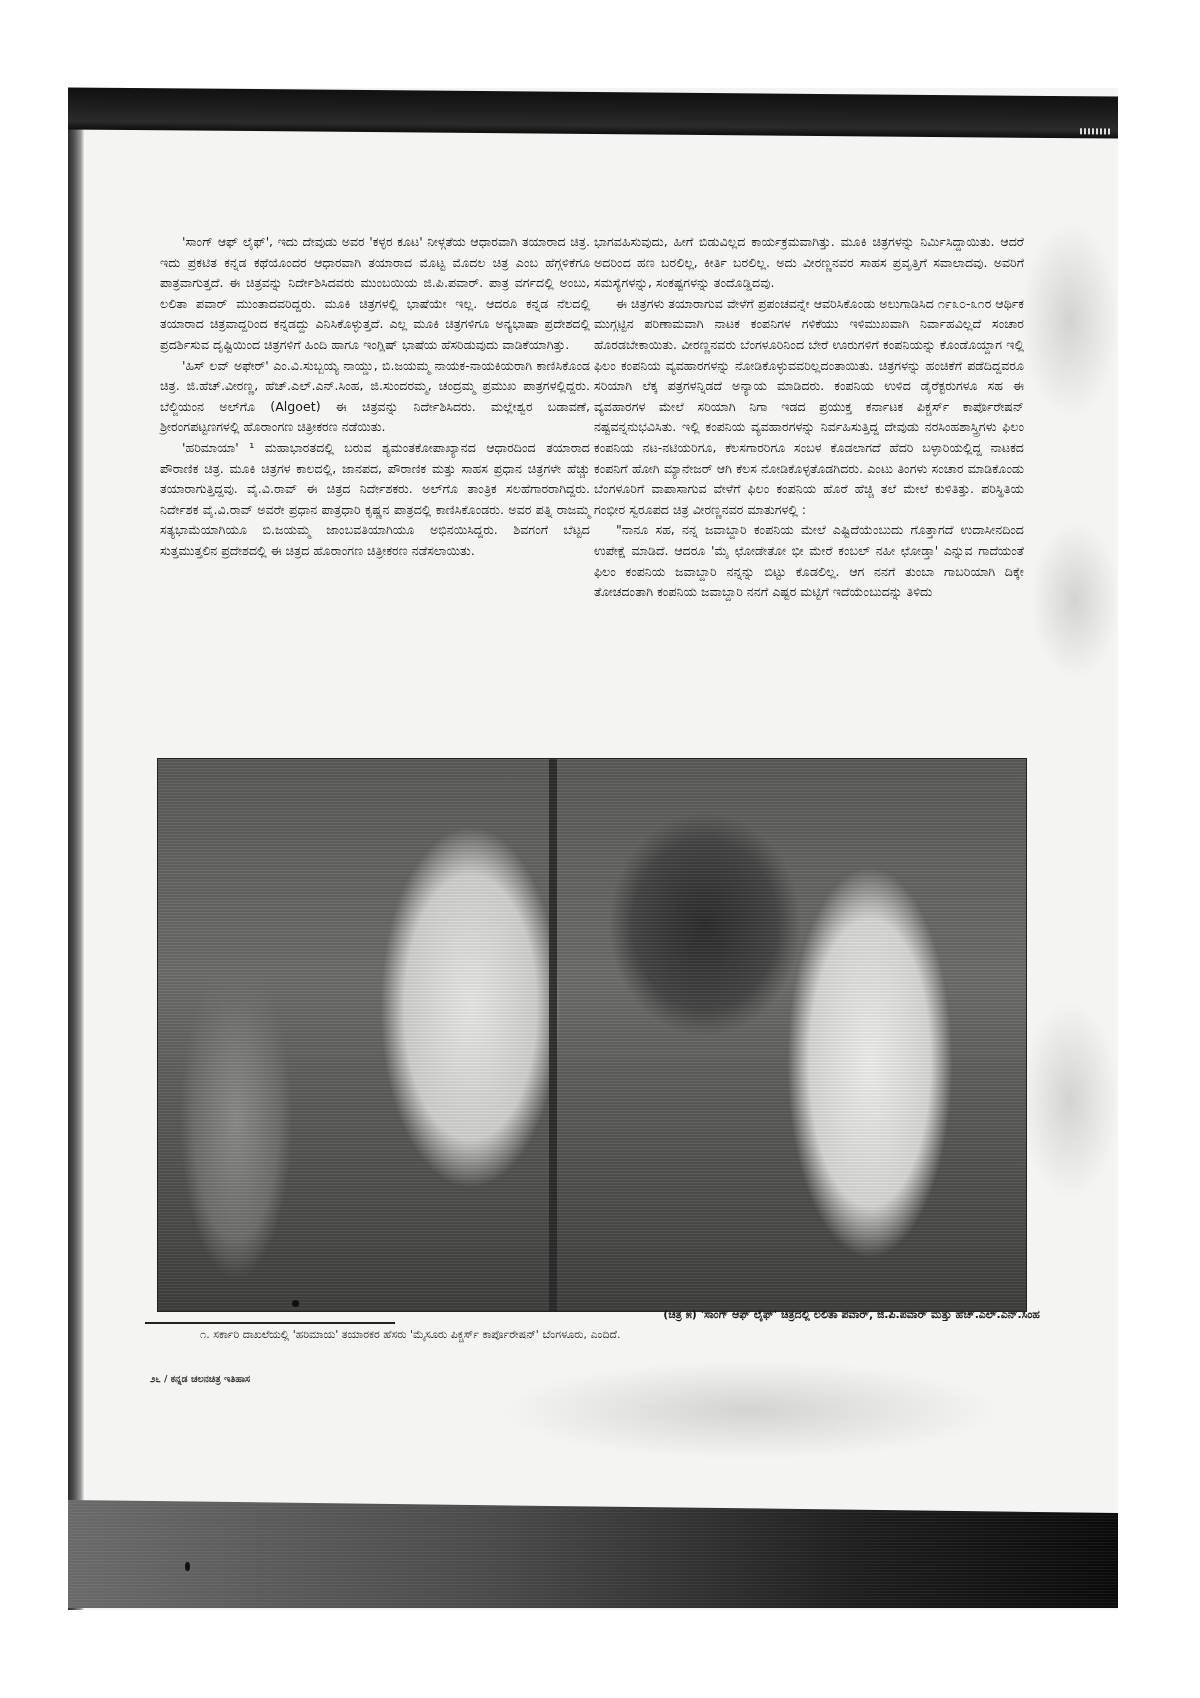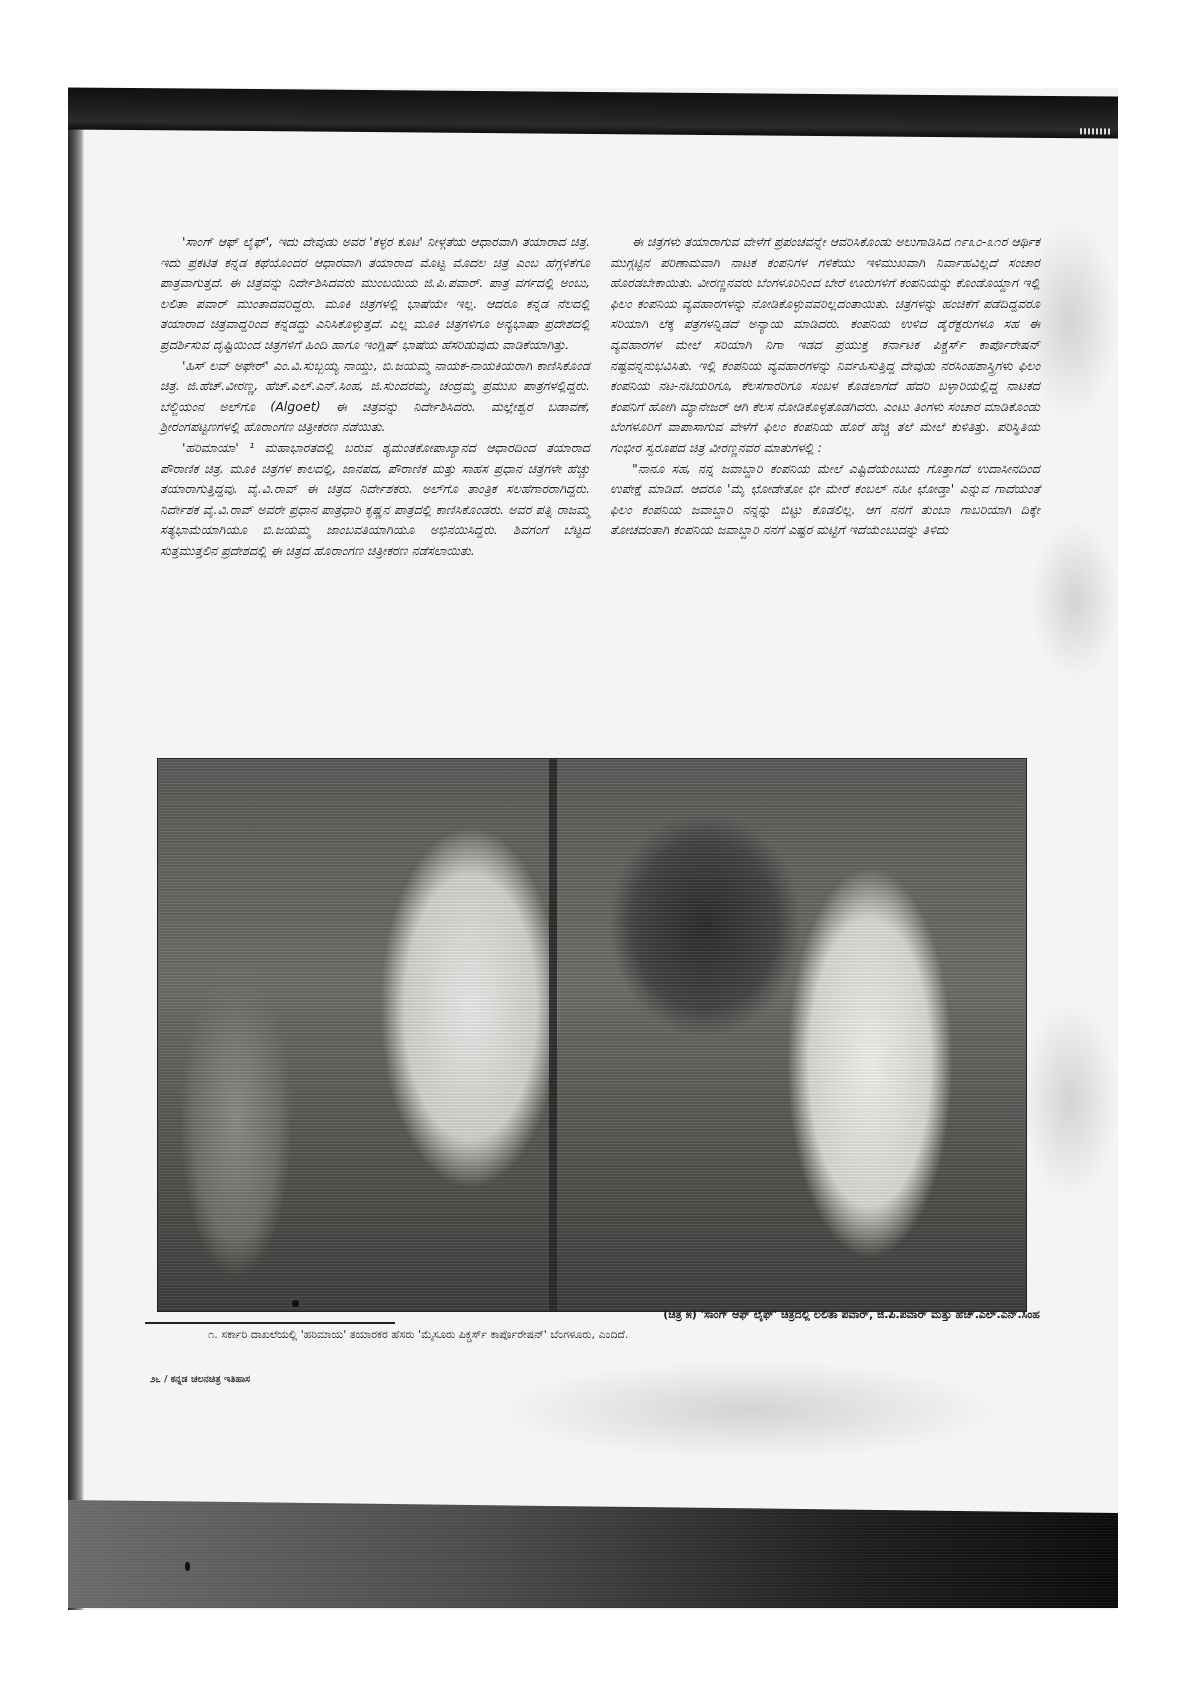--- a/index.html
+++ b/index.html
@@ -37,21 +37,21 @@
   }
   .bleed {
     position: absolute; background: radial-gradient(ellipse at center, rgba(150,150,150,0.35), rgba(200,200,200,0) 70%);
   }
   .page {
     position: absolute; left: 140px; top: 210px; width: 900px;
     background: #ffffff;
   }
   .cols {
     position: absolute; left: 160px; top: 232px; width: 880px; height: 520px;
-    display: flex; gap: 20px; font-style: italic;
+    display: flex; gap: 4px;
   }
   .col { width: 430px; font-size: 12.6px; line-height: 20.6px; text-align: justify; }
   .col p { margin: 0; text-indent: 22px; }
   .photo {
     position: absolute; left: 157px; top: 758px; width: 868px; height: 552px;
     background:
       linear-gradient(90deg, rgba(0,0,0,0) 0 45%, rgba(40,40,40,0.9) 45% 46%, rgba(0,0,0,0) 46%),
       radial-gradient(ellipse 120px 240px at 36% 45%, #e8e8e6 0%, #cfcfcc 55%, rgba(0,0,0,0) 75%),
       radial-gradient(ellipse 110px 260px at 82% 55%, #efefec 0%, #d6d6d2 55%, rgba(0,0,0,0) 75%),
       radial-gradient(ellipse 70px 200px at 9% 65%, #8a8a86 0%, #6e6e6a 60%, rgba(0,0,0,0) 80%),
@@ -64,21 +64,21 @@
     background: repeating-linear-gradient(180deg, rgba(255,255,255,0.06) 0 1px, rgba(0,0,0,0.05) 1px 3px);
   }
   .caption {
     position: absolute; left: 300px; top: 1307px; width: 740px;
     font-size: 11px; line-height: 16px; font-weight: bold; text-align: right;
   }
   .rule {
     position: absolute; left: 145px; top: 1322px; width: 250px; height: 2px; background: #222;
   }
   .footnote {
-    position: absolute; left: 208px; top: 1327px; width: 800px;
+    position: absolute; left: 200px; top: 1327px; width: 800px;
     font-size: 11px; line-height: 16px;
   }
   .folio {
     position: absolute; left: 150px; top: 1373px; font-size: 9.5px; font-weight: bold; color: #333;
   }
   .dot { position: absolute; width: 7px; height: 7px; border-radius: 50%; background: #111; }
 </style>
 </head>
 <body>
 
@@ -94,20 +94,21 @@
 
 <div class="page"></div>
 
 <div class="cols">
   <div class="col">
     <p>'ಸಾಂಗ್ ಆಫ್ ಲೈಫ್', ಇದು ದೇವುಡು ಅವರ 'ಕಳ್ಳರ ಕೂಟ' ನೀಳ್ಗತೆಯ ಆಧಾರವಾಗಿ ತಯಾರಾದ ಚಿತ್ರ. ಇದು ಪ್ರಕಟಿತ ಕನ್ನಡ ಕಥೆಯೊಂದರ ಆಧಾರವಾಗಿ ತಯಾರಾದ ಮೊಟ್ಟ ಮೊದಲ ಚಿತ್ರ ಎಂಬ ಹೆಗ್ಗಳಿಕೆಗೂ ಪಾತ್ರವಾಗುತ್ತದೆ. ಈ ಚಿತ್ರವನ್ನು ನಿರ್ದೇಶಿಸಿದವರು ಮುಂಬಯಿಯ ಜಿ.ಪಿ.ಪವಾರ್. ಪಾತ್ರ ವರ್ಗದಲ್ಲಿ ಅಂಬು, ಲಲಿತಾ ಪವಾರ್ ಮುಂತಾದವರಿದ್ದರು. ಮೂಕಿ ಚಿತ್ರಗಳಲ್ಲಿ ಭಾಷೆಯೇ ಇಲ್ಲ. ಆದರೂ ಕನ್ನಡ ನೆಲದಲ್ಲಿ ತಯಾರಾದ ಚಿತ್ರವಾದ್ದರಿಂದ ಕನ್ನಡದ್ದು ಎನಿಸಿಕೊಳ್ಳುತ್ತದೆ. ಎಲ್ಲ ಮೂಕಿ ಚಿತ್ರಗಳಿಗೂ ಅನ್ಯಭಾಷಾ ಪ್ರದೇಶದಲ್ಲಿ ಪ್ರದರ್ಶಿಸುವ ದೃಷ್ಟಿಯಿಂದ ಚಿತ್ರಗಳಿಗೆ ಹಿಂದಿ ಹಾಗೂ ಇಂಗ್ಲಿಷ್ ಭಾಷೆಯ ಹೆಸರಿಡುವುದು ವಾಡಿಕೆಯಾಗಿತ್ತು.</p>
     <p>'ಹಿಸ್ ಲವ್ ಅಫೇರ್' ಎಂ.ವಿ.ಸುಬ್ಬಯ್ಯ ನಾಯ್ಡು, ಬಿ.ಜಯಮ್ಮ ನಾಯಕ-ನಾಯಕಿಯರಾಗಿ ಕಾಣಿಸಿಕೊಂಡ ಚಿತ್ರ. ಜಿ.ಹೆಚ್.ವೀರಣ್ಣ, ಹೆಚ್.ಎಲ್.ಎನ್.ಸಿಂಹ, ಜಿ.ಸುಂದರಮ್ಮ, ಚಂದ್ರಮ್ಮ ಪ್ರಮುಖ ಪಾತ್ರಗಳಲ್ಲಿದ್ದರು. ಬೆಲ್ಜಿಯಂನ ಅಲ್‌ಗೊ (Algoet) ಈ ಚಿತ್ರವನ್ನು ನಿರ್ದೇಶಿಸಿದರು. ಮಲ್ಲೇಶ್ವರ ಬಡಾವಣೆ, ಶ್ರೀರಂಗಪಟ್ಟಣಗಳಲ್ಲಿ ಹೊರಾಂಗಣ ಚಿತ್ರೀಕರಣ ನಡೆಯಿತು.</p>
     <p>'ಹರಿಮಾಯಾ' ¹ ಮಹಾಭಾರತದಲ್ಲಿ ಬರುವ ಶ್ಯಮಂತಕೋಪಾಖ್ಯಾನದ ಆಧಾರದಿಂದ ತಯಾರಾದ ಪೌರಾಣಿಕ ಚಿತ್ರ. ಮೂಕಿ ಚಿತ್ರಗಳ ಕಾಲದಲ್ಲಿ, ಜಾನಪದ, ಪೌರಾಣಿಕ ಮತ್ತು ಸಾಹಸ ಪ್ರಧಾನ ಚಿತ್ರಗಳೇ ಹೆಚ್ಚು ತಯಾರಾಗುತ್ತಿದ್ದವು. ವೈ.ವಿ.ರಾವ್ ಈ ಚಿತ್ರದ ನಿರ್ದೇಶಕರು. ಅಲ್‌ಗೊ ತಾಂತ್ರಿಕ ಸಲಹೆಗಾರರಾಗಿದ್ದರು. ನಿರ್ದೇಶಕ ವೈ.ವಿ.ರಾವ್ ಅವರೇ ಪ್ರಧಾನ ಪಾತ್ರಧಾರಿ ಕೃಷ್ಣನ ಪಾತ್ರದಲ್ಲಿ ಕಾಣಿಸಿಕೊಂಡರು. ಅವರ ಪತ್ನಿ ರಾಜಮ್ಮ ಸತ್ಯಭಾಮೆಯಾಗಿಯೂ ಬಿ.ಜಯಮ್ಮ ಜಾಂಬವತಿಯಾಗಿಯೂ ಅಭಿನಯಿಸಿದ್ದರು. ಶಿವಗಂಗೆ ಬೆಟ್ಟದ ಸುತ್ತಮುತ್ತಲಿನ ಪ್ರದೇಶದಲ್ಲಿ ಈ ಚಿತ್ರದ ಹೊರಾಂಗಣ ಚಿತ್ರೀಕರಣ ನಡೆಸಲಾಯಿತು.</p>
   </div>
   <div class="col">
+    <p style="text-indent:0">ಭಾಗವಹಿಸುವುದು, ಹೀಗೆ ಬಿಡುವಿಲ್ಲದ ಕಾರ್ಯಕ್ರಮವಾಗಿತ್ತು. ಮೂಕಿ ಚಿತ್ರಗಳನ್ನು ನಿರ್ಮಿಸಿದ್ದಾಯಿತು. ಆದರೆ ಅದರಿಂದ ಹಣ ಬರಲಿಲ್ಲ, ಕೀರ್ತಿ ಬರಲಿಲ್ಲ. ಅದು ವೀರಣ್ಣನವರ ಸಾಹಸ ಪ್ರವೃತ್ತಿಗೆ ಸವಾಲಾದವು. ಅವರಿಗೆ ಸಮಸ್ಯೆಗಳನ್ನು, ಸಂಕಷ್ಟಗಳನ್ನು ತಂದೊಡ್ಡಿದವು.</p>
     <p>ಈ ಚಿತ್ರಗಳು ತಯಾರಾಗುವ ವೇಳೆಗೆ ಪ್ರಪಂಚವನ್ನೇ ಆವರಿಸಿಕೊಂಡು ಅಲುಗಾಡಿಸಿದ ೧೯೩೦-೩೧ರ ಆರ್ಥಿಕ ಮುಗ್ಗಟ್ಟಿನ ಪರಿಣಾಮವಾಗಿ ನಾಟಕ ಕಂಪನಿಗಳ ಗಳಿಕೆಯು ಇಳಿಮುಖವಾಗಿ ನಿರ್ವಾಹವಿಲ್ಲದೆ ಸಂಚಾರ ಹೊರಡಬೇಕಾಯಿತು. ವೀರಣ್ಣನವರು ಬೆಂಗಳೂರಿನಿಂದ ಬೇರೆ ಊರುಗಳಿಗೆ ಕಂಪನಿಯನ್ನು ಕೊಂಡೊಯ್ದಾಗ ಇಲ್ಲಿ ಫಿಲಂ ಕಂಪನಿಯ ವ್ಯವಹಾರಗಳನ್ನು ನೋಡಿಕೊಳ್ಳುವವರಿಲ್ಲದಂತಾಯಿತು. ಚಿತ್ರಗಳನ್ನು ಹಂಚಿಕೆಗೆ ಪಡೆದಿದ್ದವರೂ ಸರಿಯಾಗಿ ಲೆಕ್ಕ ಪತ್ರಗಳನ್ನಿಡದೆ ಅನ್ಯಾಯ ಮಾಡಿದರು. ಕಂಪನಿಯ ಉಳಿದ ಡೈರೆಕ್ಟರುಗಳೂ ಸಹ ಈ ವ್ಯವಹಾರಗಳ ಮೇಲೆ ಸರಿಯಾಗಿ ನಿಗಾ ಇಡದ ಪ್ರಯುಕ್ತ ಕರ್ನಾಟಕ ಪಿಕ್ಚರ್ಸ್ ಕಾರ್ಪೊರೇಷನ್ ನಷ್ಟವನ್ನನುಭವಿಸಿತು. ಇಲ್ಲಿ ಕಂಪನಿಯ ವ್ಯವಹಾರಗಳನ್ನು ನಿರ್ವಹಿಸುತ್ತಿದ್ದ ದೇವುಡು ನರಸಿಂಹಶಾಸ್ತ್ರಿಗಳು ಫಿಲಂ ಕಂಪನಿಯ ನಟ-ನಟಿಯರಿಗೂ, ಕೆಲಸಗಾರರಿಗೂ ಸಂಬಳ ಕೊಡಲಾಗದೆ ಹೆದರಿ ಬಳ್ಳಾರಿಯಲ್ಲಿದ್ದ ನಾಟಕದ ಕಂಪನಿಗೆ ಹೋಗಿ ಮ್ಯಾನೇಜರ್ ಆಗಿ ಕೆಲಸ ನೋಡಿಕೊಳ್ಳತೊಡಗಿದರು. ಎಂಟು ತಿಂಗಳು ಸಂಚಾರ ಮಾಡಿಕೊಂಡು ಬೆಂಗಳೂರಿಗೆ ವಾಪಾಸಾಗುವ ವೇಳೆಗೆ ಫಿಲಂ ಕಂಪನಿಯ ಹೊರೆ ಹೆಚ್ಚಿ ತಲೆ ಮೇಲೆ ಕುಳಿತಿತ್ತು. ಪರಿಸ್ಥಿತಿಯ ಗಂಭೀರ ಸ್ವರೂಪದ ಚಿತ್ರ ವೀರಣ್ಣನವರ ಮಾತುಗಳಲ್ಲಿ :</p>
     <p>"ನಾನೂ ಸಹ, ನನ್ನ ಜವಾಬ್ದಾರಿ ಕಂಪನಿಯ ಮೇಲೆ ಎಷ್ಟಿದೆಯೆಂಬುದು ಗೊತ್ತಾಗದೆ ಉದಾಸೀನದಿಂದ ಉಪೇಕ್ಷೆ ಮಾಡಿದೆ. ಆದರೂ 'ಮೈ ಛೋಡೇತೋ ಭೀ ಮೇರೆ ಕಂಬಲ್ ನಹೀ ಛೋಡ್ತಾ' ಎನ್ನುವ ಗಾದೆಯಂತೆ ಫಿಲಂ ಕಂಪನಿಯ ಜವಾಬ್ದಾರಿ ನನ್ನನ್ನು ಬಿಟ್ಟು ಕೊಡಲಿಲ್ಲ. ಆಗ ನನಗೆ ತುಂಬಾ ಗಾಬರಿಯಾಗಿ ದಿಕ್ಕೇ ತೋಚದಂತಾಗಿ ಕಂಪನಿಯ ಜವಾಬ್ದಾರಿ ನನಗೆ ಎಷ್ಟರ ಮಟ್ಟಿಗೆ ಇದೆಯೆಂಬುದನ್ನು ತಿಳಿದು</p>
   </div>
 </div>
 
 <div class="photo" title="Still from 'Song of Life': a woman in a checked sari, a man in a white shirt with raised fist, and another pair in a struggle"></div>
 <div class="dot" style="left:292px;top:1300px;"></div>
 
 <div class="caption">(ಚಿತ್ರ ೫) 'ಸಾಂಗ್ ಆಫ್ ಲೈಫ್' ಚಿತ್ರದಲ್ಲಿ ಲಲಿತಾ ಪವಾರ್, ಜಿ.ಪಿ.ಪವಾರ್ ಮತ್ತು ಹೆಚ್.ಎಲ್.ಎನ್.ಸಿಂಹ</div>
 <div class="rule"></div>

